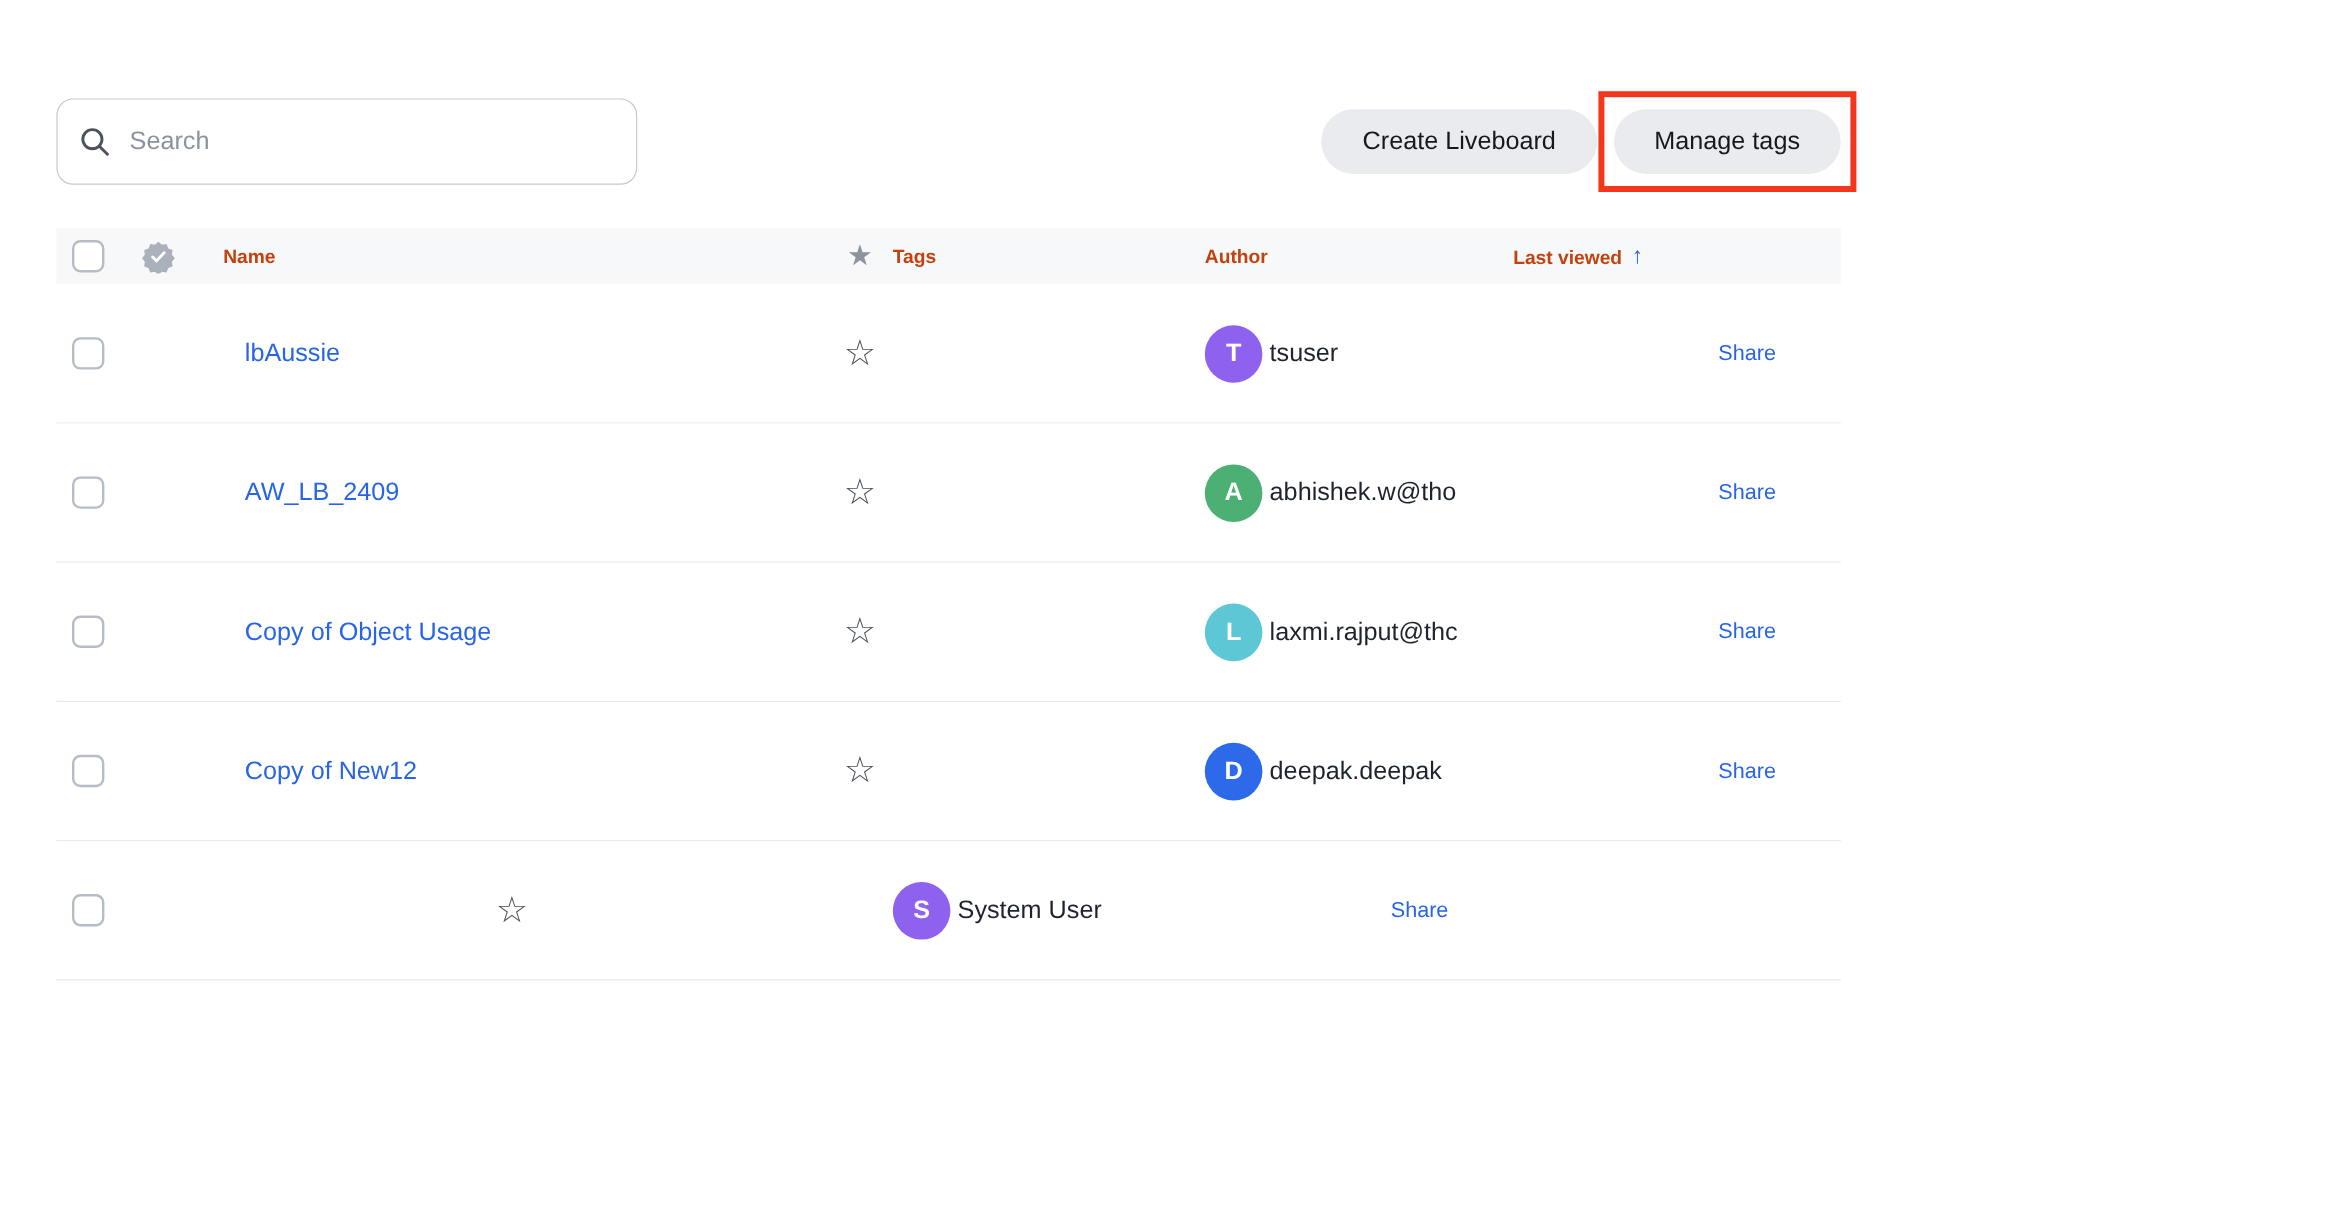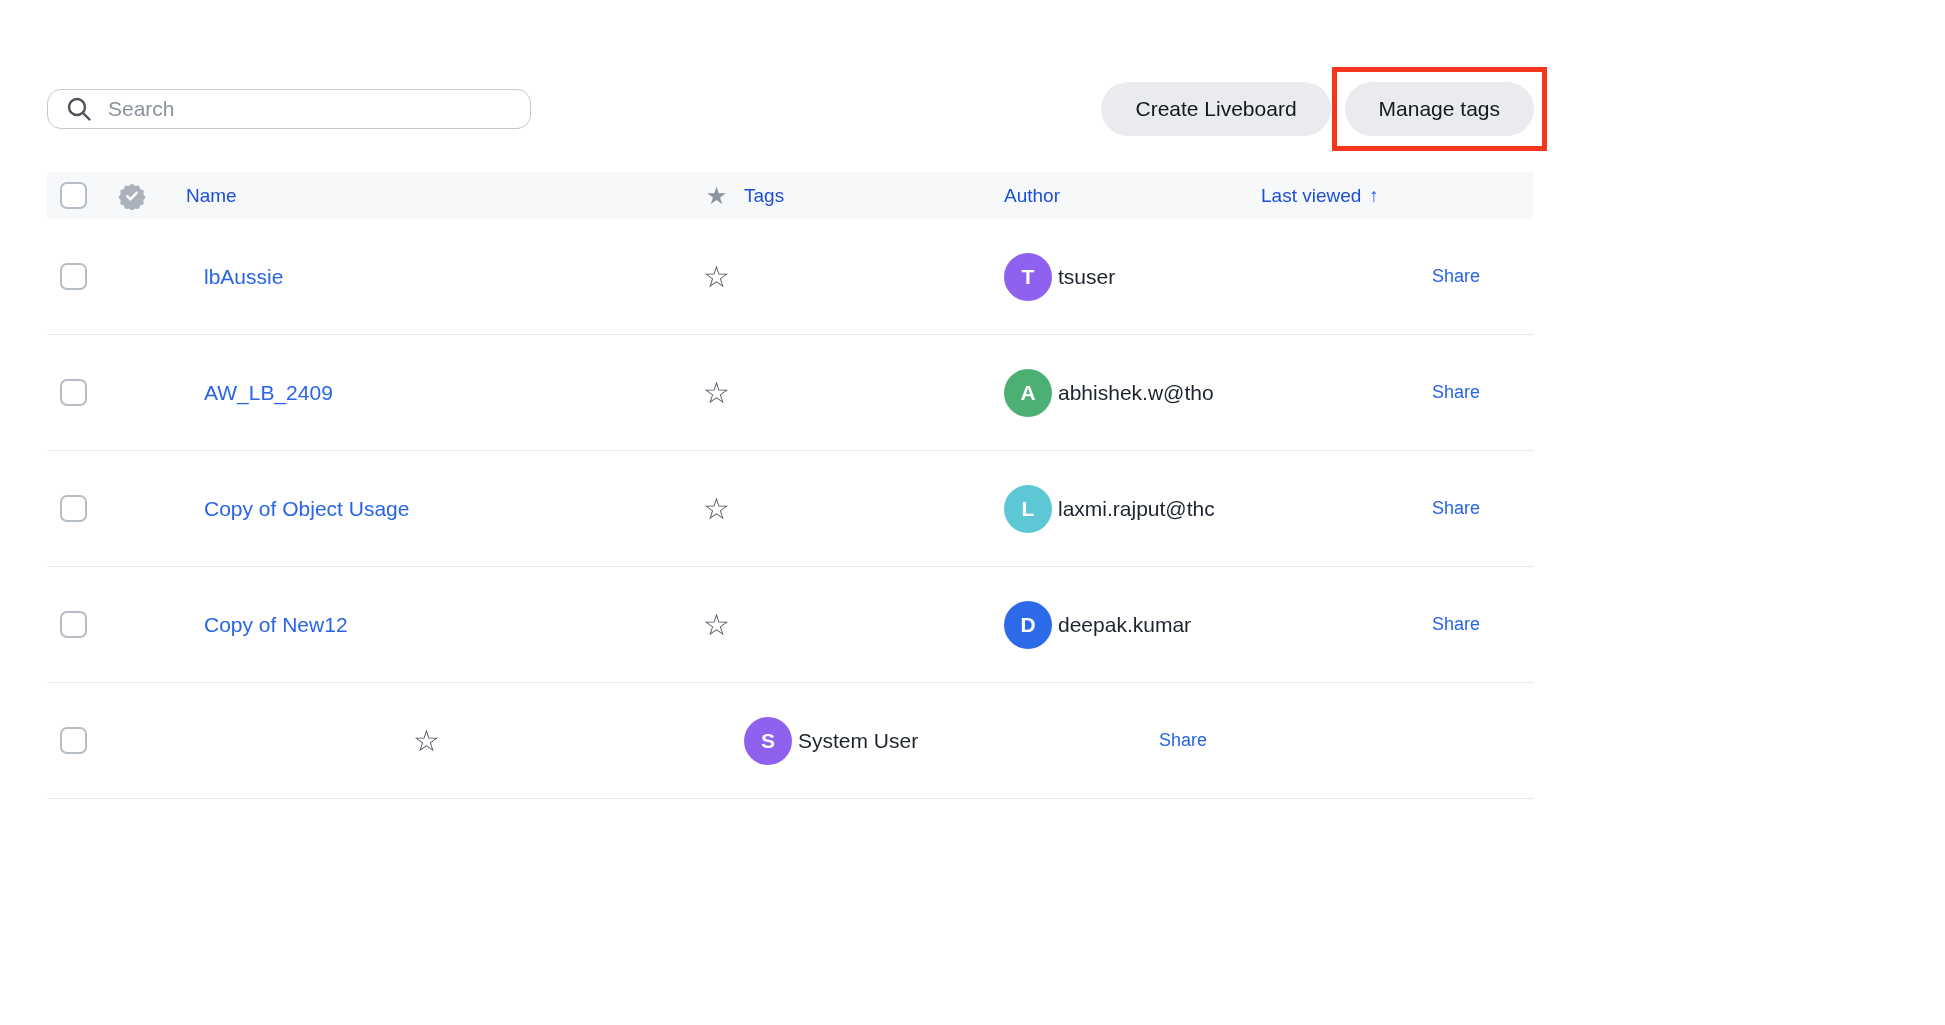--- a/index.html
+++ b/index.html
@@ -24,21 +24,21 @@
     color: #15191f;
   }
   .toolbar {
     margin-top: 44px;
     display: flex;
     align-items: center;
     justify-content: space-between;
   }
   .search-box {
     width: 484px;
-    height: 40px;
+    height: 72px;
     border: 1px solid #c3cad3;
     border-radius: 14px;
     display: flex;
     align-items: center;
     padding: 0 18px;
     background: #ffffff;
   }
   .search-box svg { flex: 0 0 auto; }
   .search-input {
     border: none;
@@ -104,21 +104,21 @@
   .checkbox {
     width: 27px;
     height: 27px;
     border: 2px solid #b6bdc7;
     border-radius: 7px;
     background: #ffffff;
     cursor: pointer;
   }
   .cell-badge { display: flex; justify-content: center; align-items: center; }
   .cell-name { padding-left: 22px; }
-  .head-label { font-size: 19px; font-weight: 400; color: #1d4ed8; }
+  .head-label { font-size: 16px; font-weight: 700; color: #c2410c; }
   .name-link {
     color: #2764e7;
     font-size: 21px;
     font-weight: 400;
     text-decoration: none;
     cursor: pointer;
     margin-left: 18px;
   }
   .cell-star { display: flex; justify-content: center; align-items: center; }
   .star-head { font-size: 24px; color: #8d949e; }
@@ -292,21 +292,21 @@
       <a class="name-link">Copy of New12</a>
     </div>
     <div class="cell-star">
       <span class="star-row">☆</span>
     </div>
     <div>
       <span></span>
     </div>
     <div class="cell-author">
       <span class="avatar" style="background: rgb(44, 106, 233);">D</span>
-      <span class="author-name">deepak.kumar</span>
+      <span class="author-name">deepak.deepak</span>
     </div>
     <div class="cell-share">
       <a class="share-link">Share</a>
     </div>
   </div>
 
   <div class="t-row t-body-row">
     <div class="cell-check">
       <span class="checkbox"></span>
     </div>

